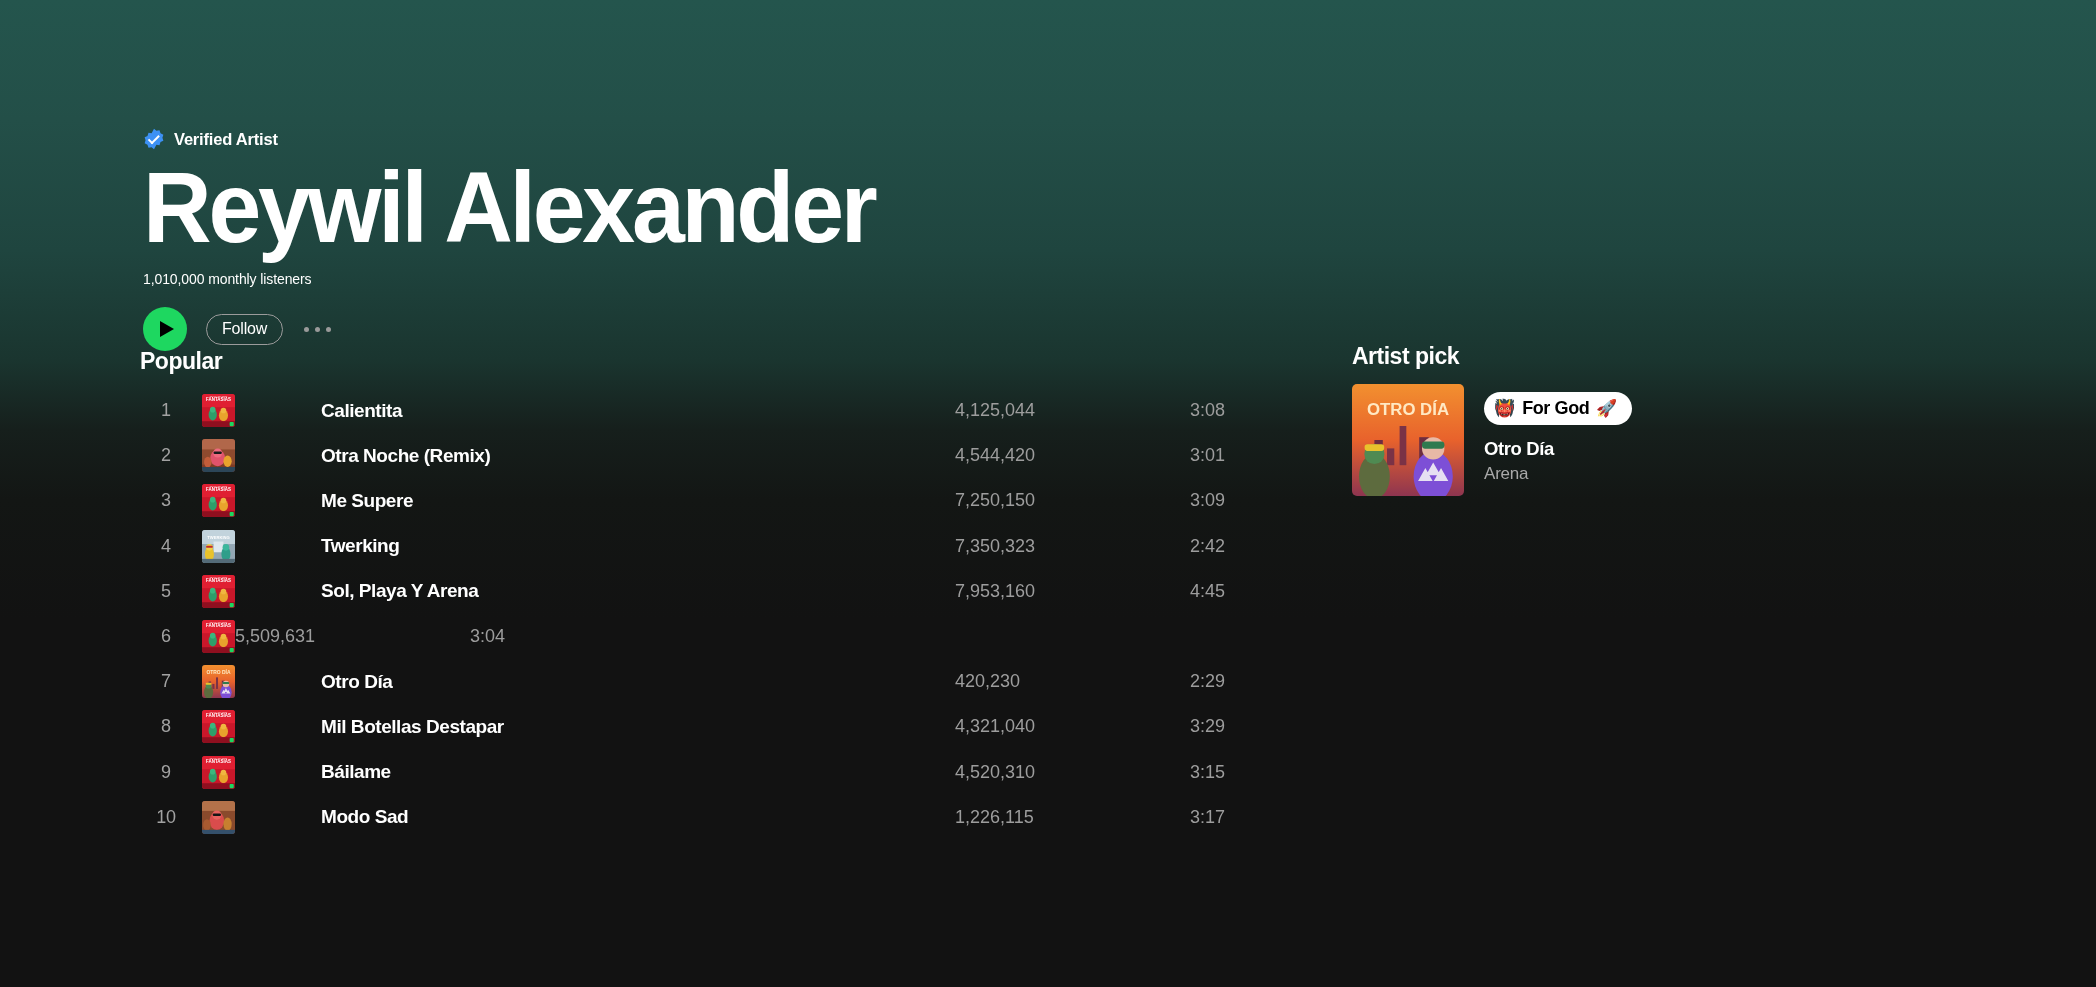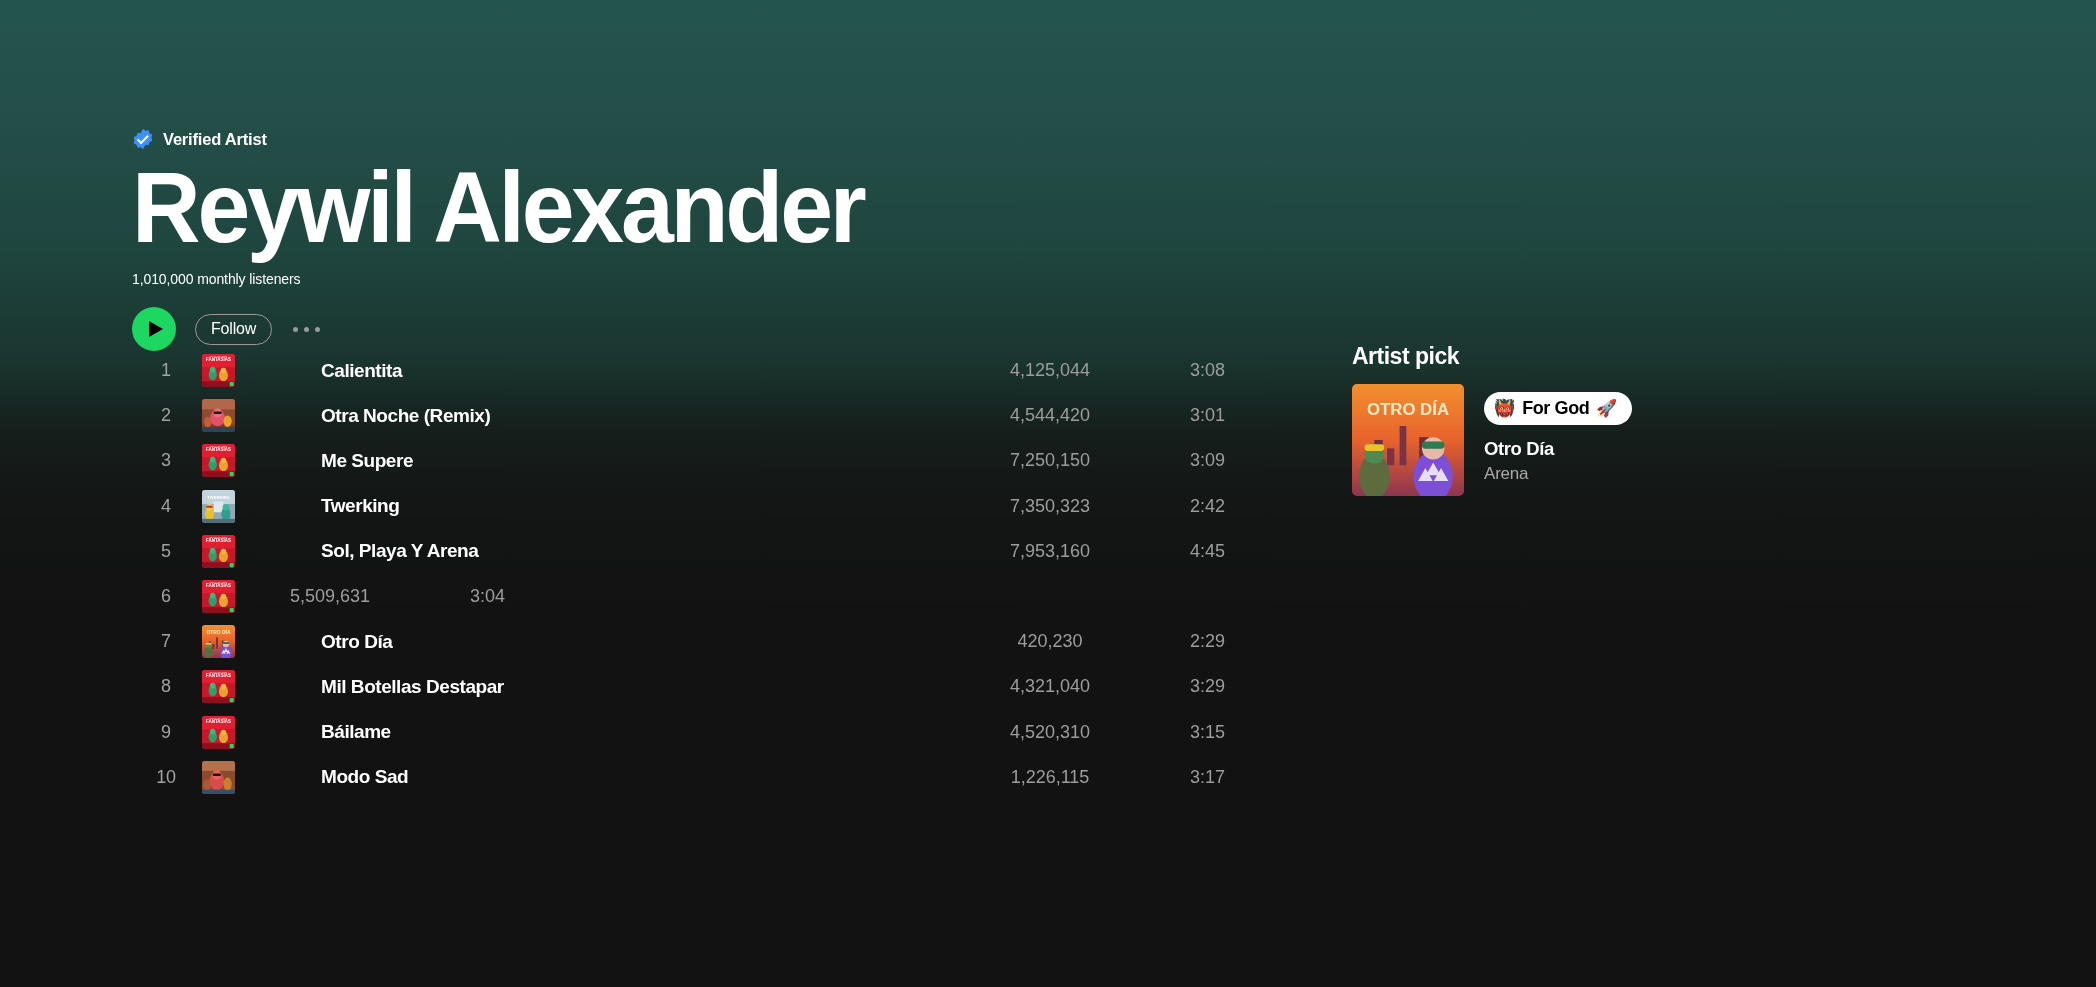--- a/index.html
+++ b/index.html
@@ -18,21 +18,21 @@
         #234f48 120px,
         #1f453f 250px,
         #1a352f 360px,
         #161f1c 430px,
         #131614 500px,
         #121212 620px,
         #121212 987px);
     overflow:hidden;
   }
   
-  #header { position:absolute; left:132px; top:128px; width:1200px; }
+  #header { position:absolute; left:143px; top:128px; width:1200px; }
   .verified-row { display:flex; align-items:center; gap:9px; height:22px; }
   .verify-badge {
     width:22px; height:22px; position:relative; flex:none;
     display:flex; align-items:center; justify-content:center;
   }
   .verify-badge .star { position:absolute; inset:0; }
   .verify-badge .check {
     position:relative; z-index:2; width:11px; height:6px;
     border-left:2.6px solid #fff; border-bottom:2.6px solid #fff;
     transform:rotate(-45deg) translate(0px,-1px);
@@ -102,21 +102,21 @@
     width:33px; height:33px; flex:none; border-radius:3px;
     margin-left:10px; overflow:hidden; position:relative;
     background:#2a2a2a;
   }
   .track-title {
     margin-left:86px; flex:1;
     font-size:19px; font-weight:600; color:#fff; letter-spacing:-0.45px;
     white-space:nowrap; overflow:hidden; text-overflow:ellipsis;
   }
   .track-plays {
-    width:190px; flex:none; text-align:center;
+    width:190px; flex:none; text-align:left;
     font-size:18px; color:#9d9d9d; letter-spacing:0px; font-weight:400;
   }
   .track-duration {
     width:125px; flex:none; text-align:center;
     font-size:18px; color:#9d9d9d; letter-spacing:0px; font-weight:400;
   }
 
   
   #artist-pick { position:absolute; left:1352px; top:343px; width:400px; }
   #artist-pick-title {
@@ -175,20 +175,21 @@
       <button id="follow-button">Follow</button>
       <button id="more-button" aria-label="More options">
         <i></i>
         <i></i>
         <i></i>
       </button>
     </div>
   </div>
 
   <div id="popular-section">
+    <h2 id="popular-title">Popular</h2>
     <div id="track-list">
         <div class="track-row">
           <div class="track-index">1</div>
      <div class="track-art">
             <svg width="33" height="33" viewBox="0 0 40 40">
       <rect width="40" height="40" fill="#c9172a"></rect>
       <rect width="40" height="16" fill="#e01f32"></rect>
       <text x="20" y="9" font-size="5.4" font-weight="bold" fill="#fff" text-anchor="middle" font-family="Liberation Sans, sans-serif">FANTASIAS</text>
       <text x="20" y="4.2" font-size="2.1" fill="#ffd9dd" text-anchor="middle" font-family="Liberation Sans, sans-serif">REYWIL ALEXANDER</text>
       <ellipse cx="13" cy="25" rx="5" ry="7" fill="#2f9e6a"></ellipse>

